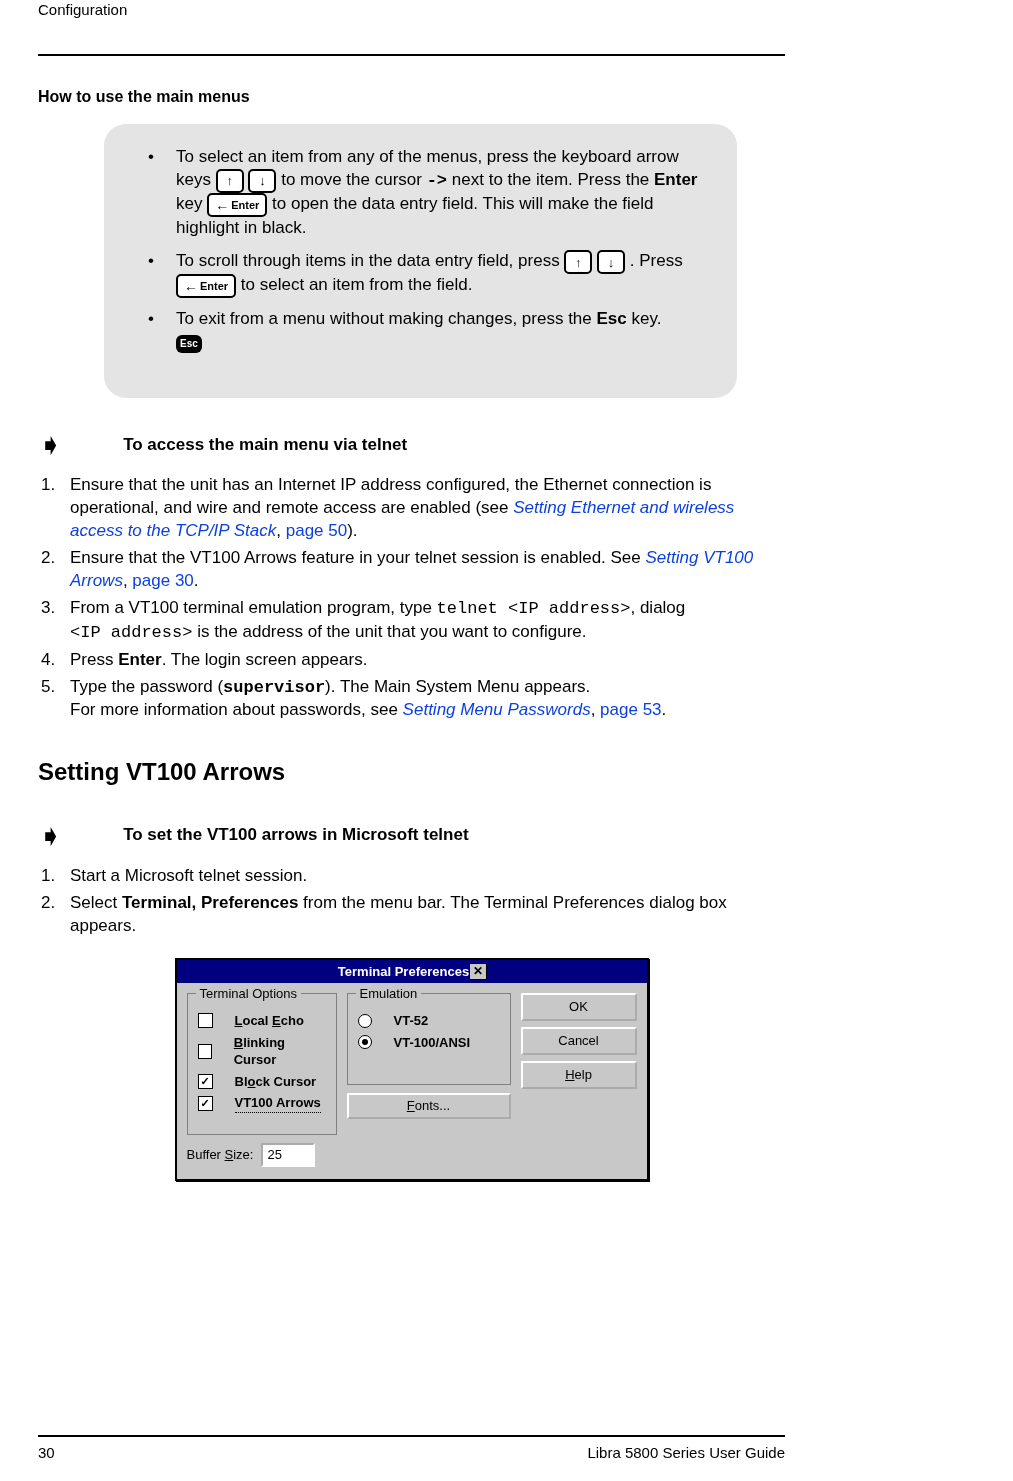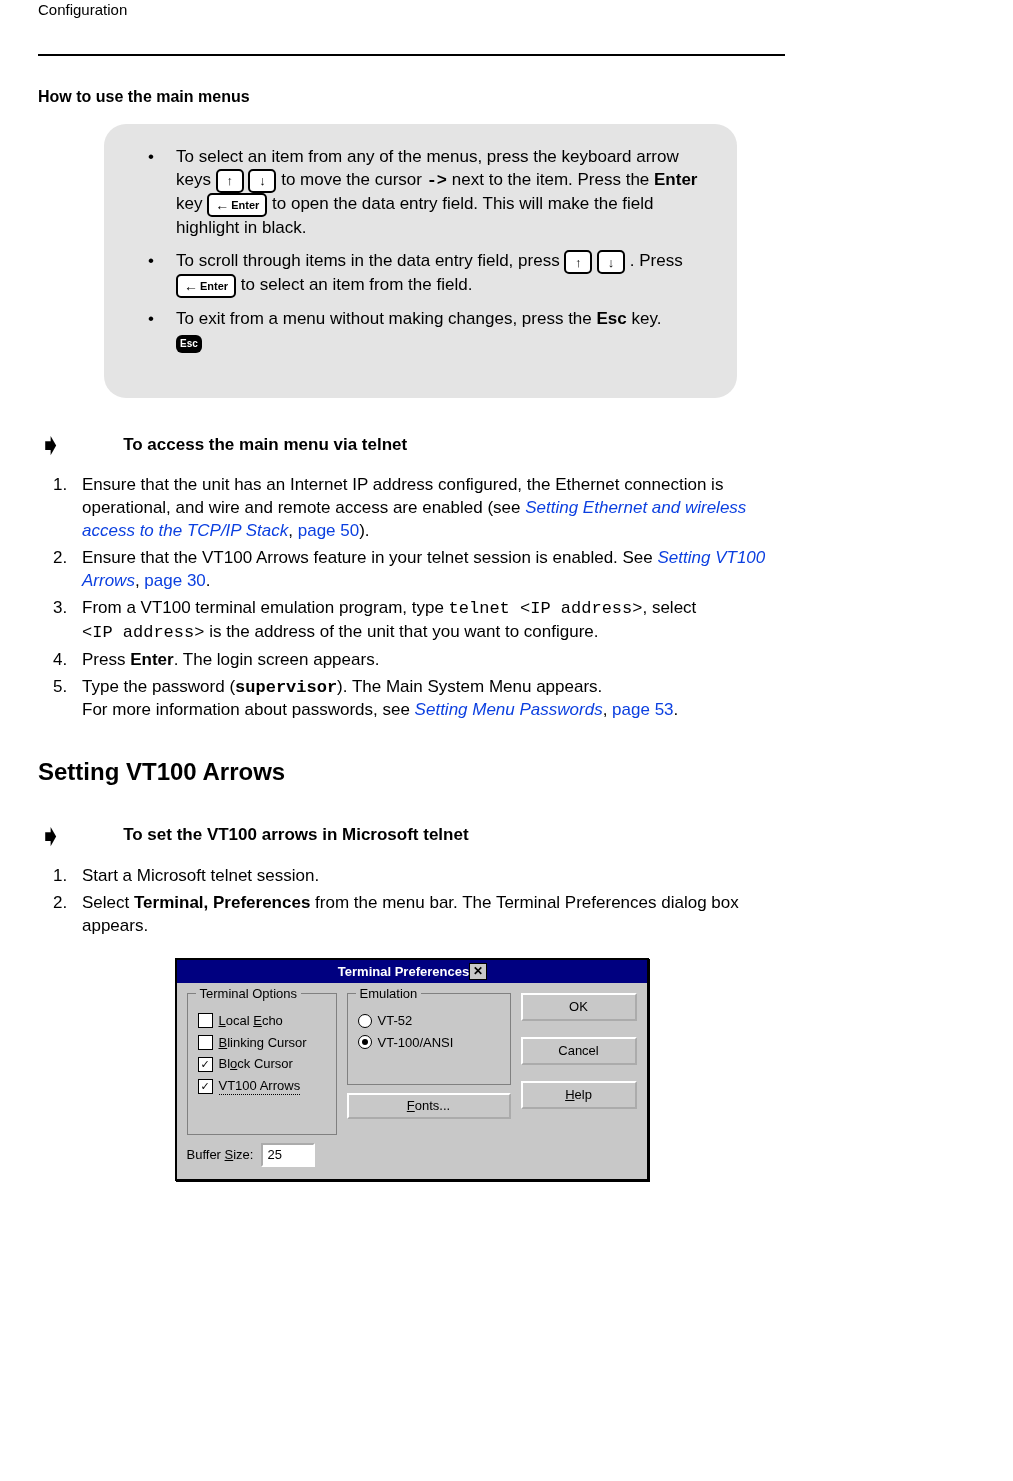--- a/index.html
+++ b/index.html
@@ -98,21 +98,21 @@
   .proc-arrow {
     font-size: 30px;
     line-height: 1;
   }
   .proc-title {
     font-weight: bold;
     font-size: 17px;
   }
   ol.steps {
     padding-left: 22px;
-    margin: 12px;
+    margin: 0;
   }
   ol.steps > li {
     padding-left: 10px;
     margin-bottom: 4px;
   }
   .link {
     color: #0b3fe0;
     font-style: italic;
   }
   .link-plain {
@@ -172,26 +172,27 @@
   .groupbox .legend {
     position: absolute;
     top: -9px;
     left: 8px;
     background: #c8c8c8;
     padding: 0 4px;
     font-size: 13px;
   }
   .col-left { width: 150px; }
   .col-mid  { width: 164px; display:flex; flex-direction:column; gap:8px; }
-  .col-right{ flex: 1; display:flex; flex-direction:column; gap:16px; }
+  .col-right{ flex: 1; display:flex; flex-direction:column; gap:6px; }
   .chkrow, .radrow {
     display: flex;
     align-items: center;
-    gap: 6px;
+    gap: 22px;
     margin-bottom: 4px;
+    font-weight: bold;
   }
   .chkbox {
     width: 13px; height: 13px;
     border: 1px solid #000;
     background: #fff;
     display: inline-flex;
     align-items: center;
     justify-content: center;
     font-size: 11px;
     line-height: 1;
@@ -317,21 +318,21 @@
     <li>
       <span>Ensure that the unit has an Internet IP address configured, the Ethernet connection is operational, and wire and remote access are enabled (see </span>
       <span class="link">Setting Ethernet and wireless access to the TCP/IP Stack</span><span>, </span><span class="link-plain">page 50</span><span>).</span>
     </li>
     <li>
       <span>Ensure that the VT100 Arrows feature in your telnet session is enabled. See </span>
       <span class="link">Setting VT100 Arrows</span><span>, </span><span class="link-plain">page 30</span><span>.</span>
     </li>
     <li>
       <span>From a VT100 terminal emulation program, type </span>
-      <span class="mono">telnet &lt;IP address&gt;</span><span>, select </span><br>
+      <span class="mono">telnet &lt;IP address&gt;</span><span>, dialog </span><br>
       <span class="mono">&lt;IP address&gt;</span><span> is the address of the unit that you want to configure.</span>
     </li>
     <li>
       <span>Press </span><span class="bold">Enter</span><span>. The login screen appears.</span>
     </li>
     <li>
       <span>Type the password (</span><span class="mono bold">supervisor</span><span>). The Main System Menu appears.</span><br>
       <span>For more information about passwords, see </span><span class="link">Setting Menu Passwords</span><span>, </span><span class="link-plain">page 53</span><span>.</span>
     </li>
   </ol>
@@ -398,14 +399,18 @@
         <div class="winbtn">Cancel</div>
         <div class="winbtn"><span style="text-decoration:underline">H</span>elp</div>
       </div>
     </div>
     <div class="buf-row">
       <span>Buffer <span style="text-decoration:underline">S</span>ize:</span>
       <span class="textbox">25</span>
     </div>
   </div>
 
+  <div class="footer">
+    <span>30</span>
+    <span>Libra 5800 Series User Guide</span>
+  </div>
 
 </div>
 
 </body></html>

